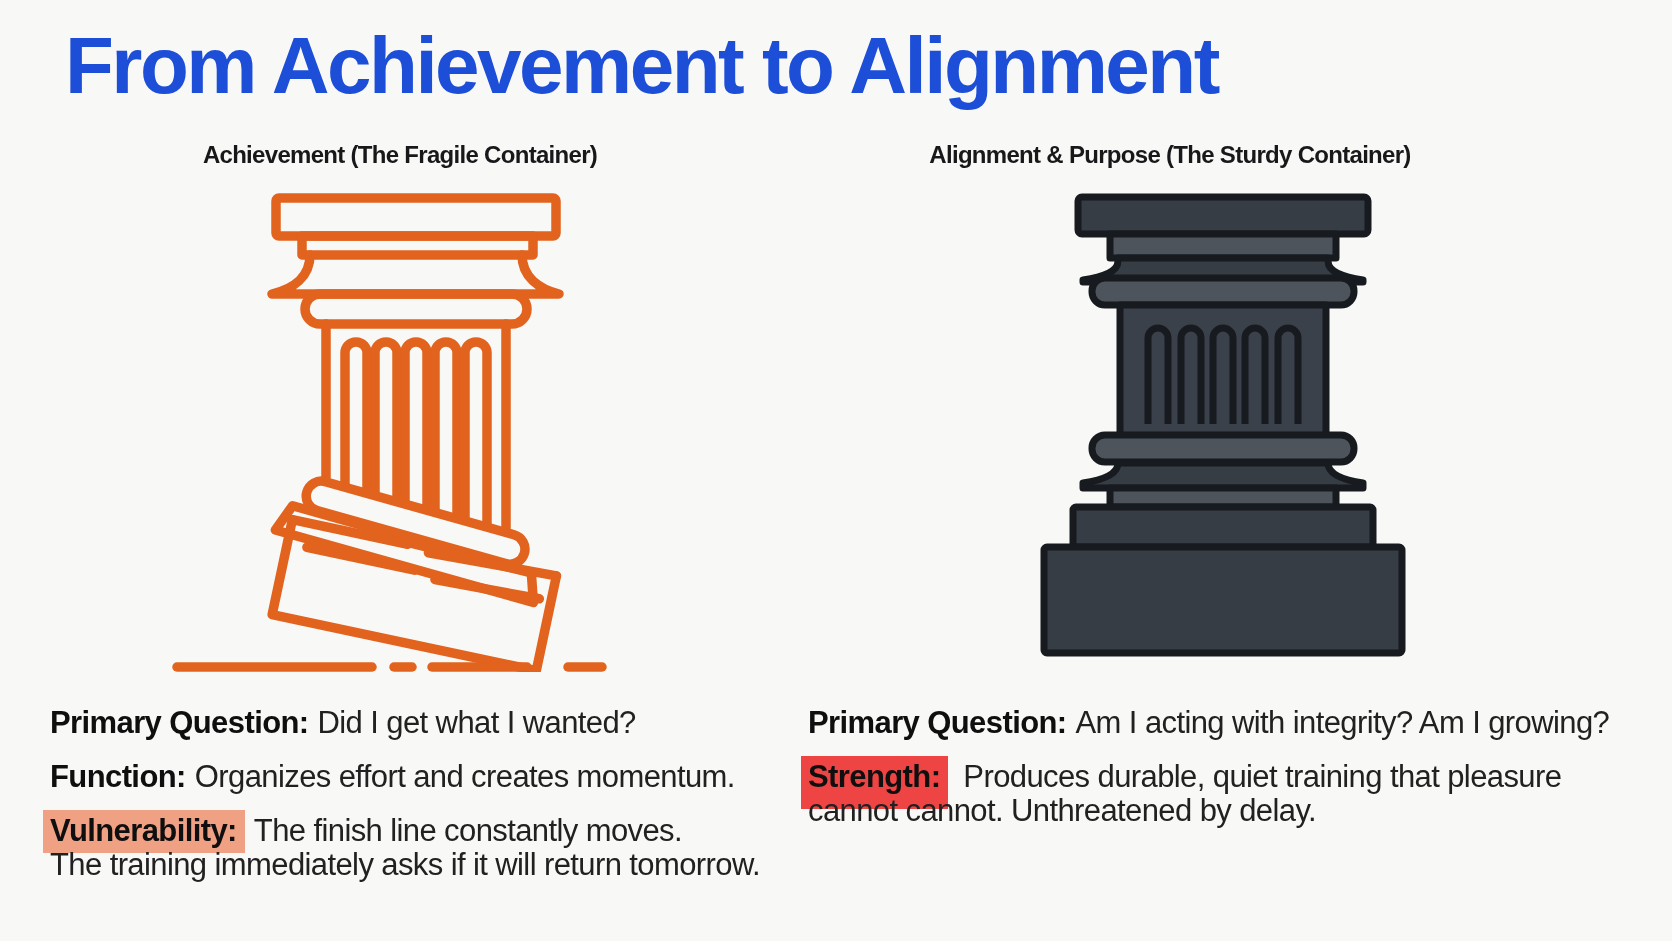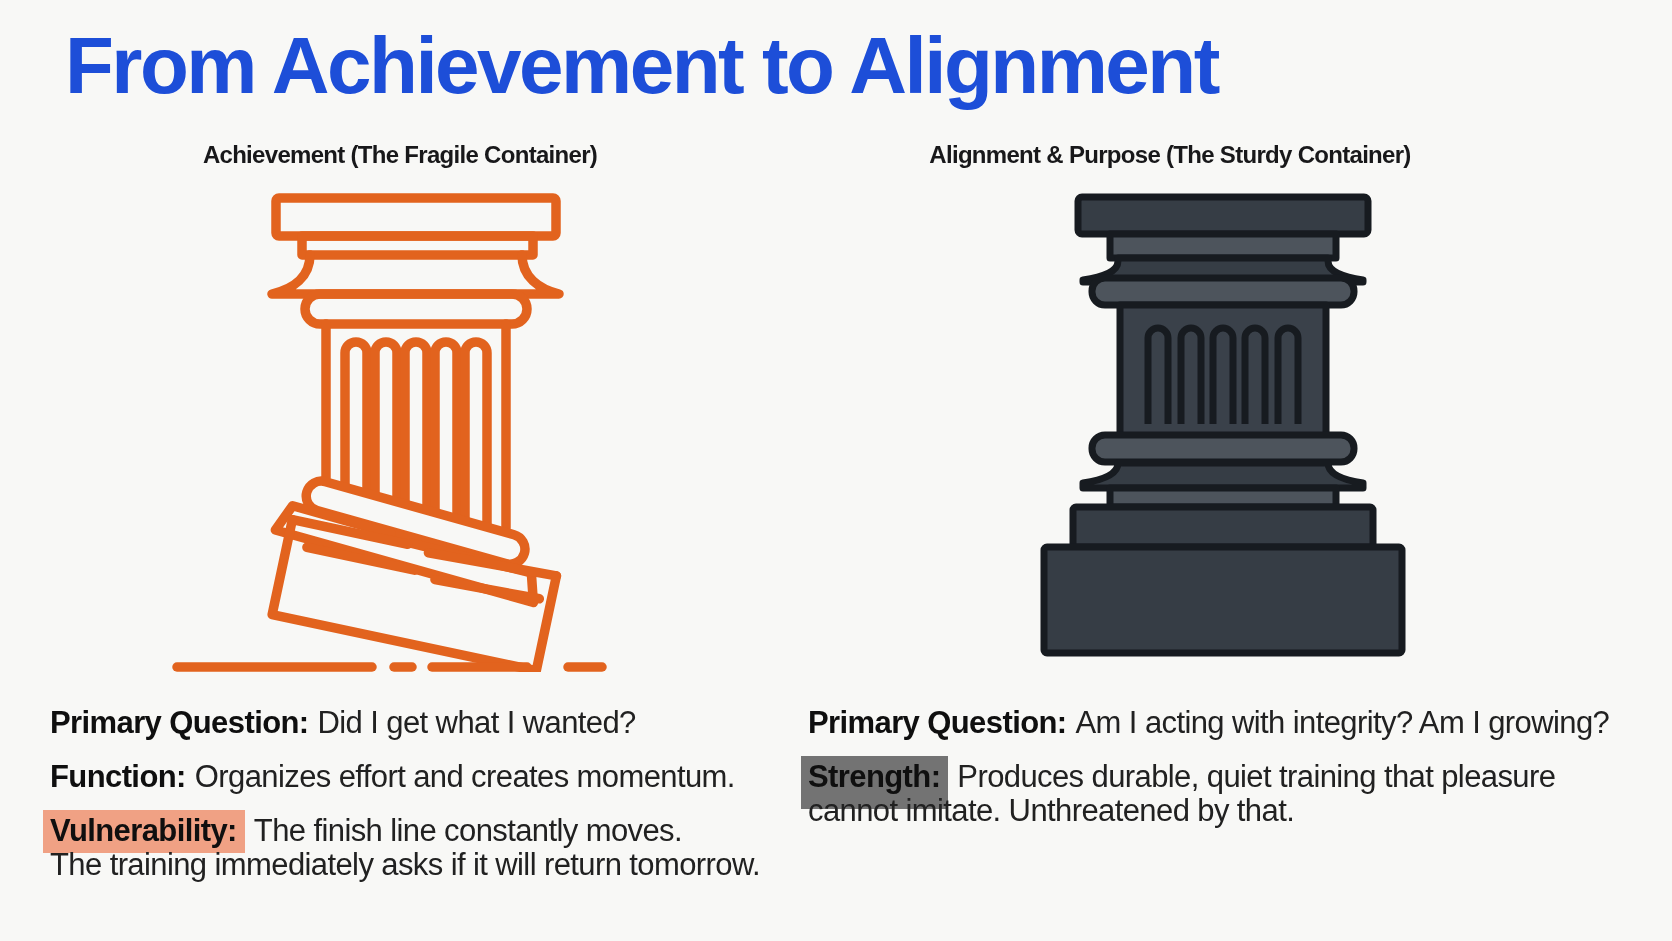--- a/index.html
+++ b/index.html
@@ -134,18 +134,18 @@
       <span class="fact-cont">The training immediately asks if it will return tomorrow.</span>
     </p>
   </div>
 
   <div class="facts right">
     <p class="fact">
       <span class="fact-label">Primary Question:</span><span>Am I acting with integrity? Am I growing?</span>
       <span class="fact-cont"></span>
     </p>
     <p class="fact">
-      <span class="fact-label" style="background-color:#737373; padding:3px 8px 15px 7px; margin:-3px 9px -5px -7px;">Strength:</span><span>Produces durable, quiet training that pleasure</span>
-      <span class="fact-cont">cannot imitate. Unthreatened by that.</span>
+      <span class="fact-label" style="background-color:#ef4444; padding:3px 8px 15px 7px; margin:-3px 15px -5px -7px;">Strength:</span><span>Produces durable, quiet training that pleasure</span>
+      <span class="fact-cont">cannot cannot. Unthreatened by delay.</span>
     </p>
   </div>
 
 </div>
 
 </body></html>

